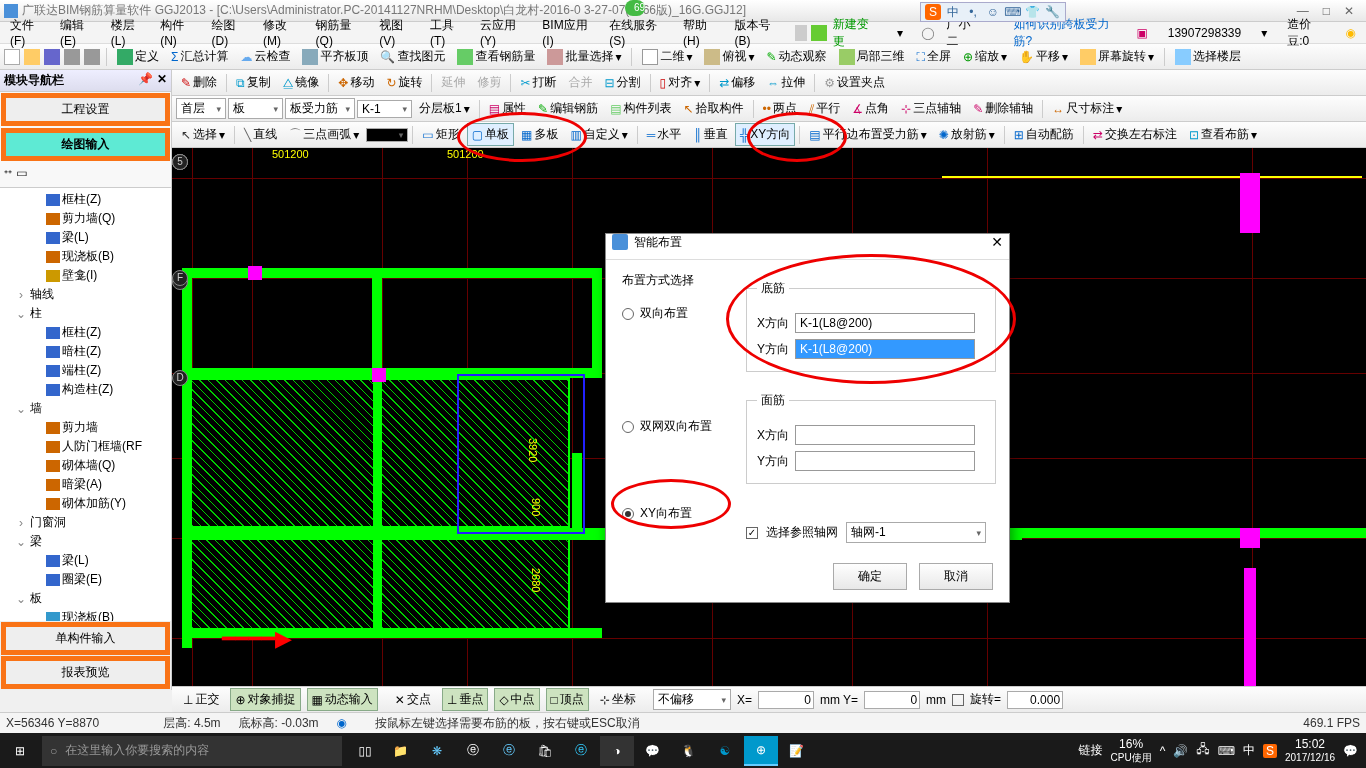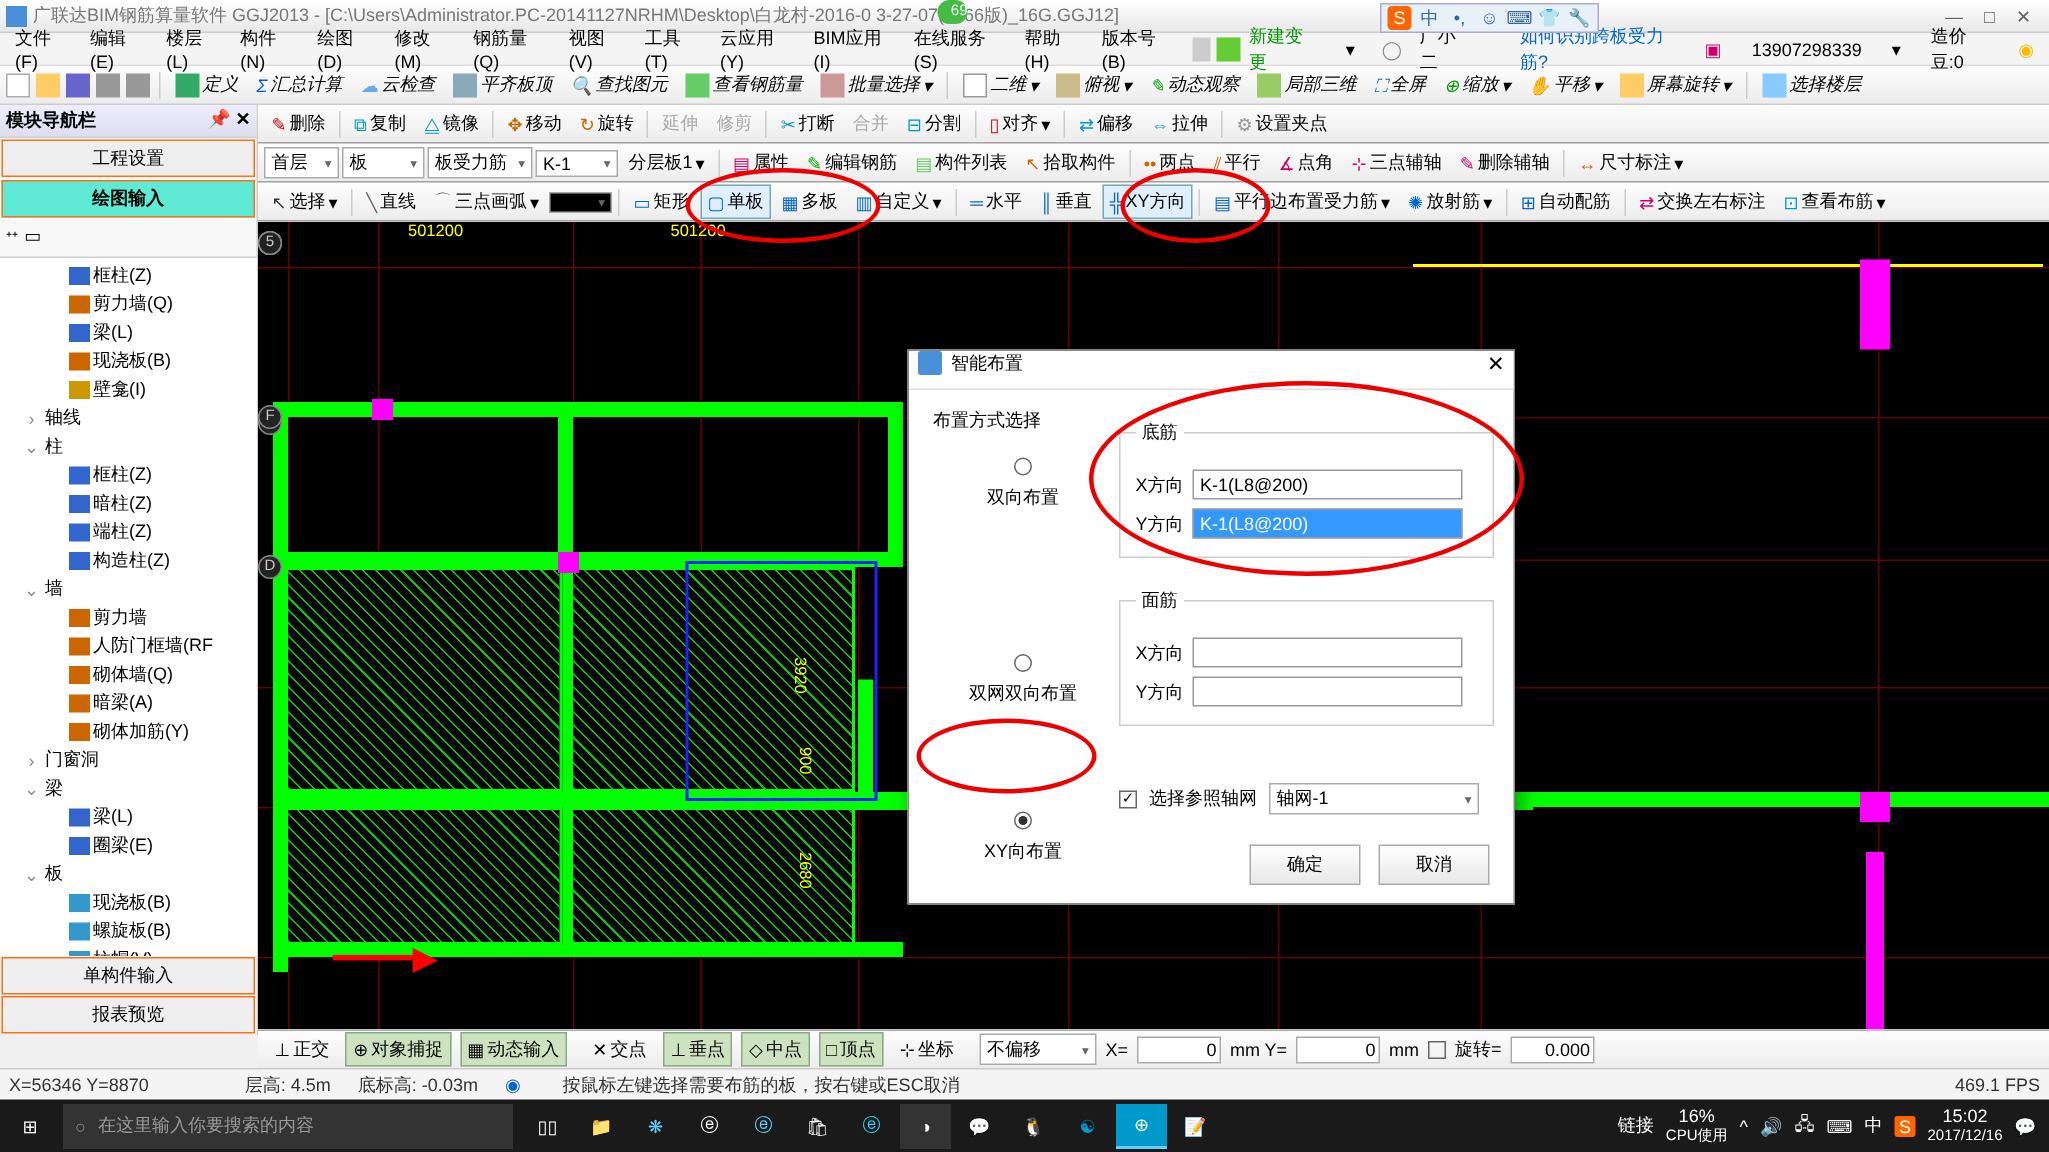--- a/index.html
+++ b/index.html
@@ -6,28 +6,28 @@
 body{background:#f0f0f0;width:1366px;height:768px;overflow:hidden;position:relative;}
 .titlebar{height:22px;background:linear-gradient(#fff,#e8e8e8);display:flex;align-items:center;padding:0 4px;color:#777;border-bottom:1px solid #ccc;}
 .titlebar .icon{width:14px;height:14px;background:#4a90d9;margin-right:4px;}
 .titlebar .wincontrols{margin-left:auto;display:flex;gap:14px;color:#666;padding-right:8px;}
 .menubar{height:22px;background:#f4f4f4;display:flex;align-items:center;padding:0 4px;border-bottom:1px solid #ddd;}
 .menubar span{padding:0 6px;cursor:default;}
 .menubar .sep{width:1px;height:16px;background:#ccc;margin:0 4px;}
 .menubar .green{color:#090;}
 .menubar .blue{color:#06c;margin-left:20px;}
 .menubar .right{margin-left:auto;display:flex;align-items:center;gap:8px;}
-.toolbar{height:26px;background:linear-gradient(#fdfdfd,#ececec);display:flex;align-items:center;padding:0 4px;border-bottom:1px solid #ccc;gap:4px;font-style:italic;}
+.toolbar{height:26px;background:linear-gradient(#fdfdfd,#ececec);display:flex;align-items:center;padding:0 4px;border-bottom:1px solid #ccc;gap:4px;}
 .tbbtn{display:inline-flex;align-items:center;gap:2px;padding:2px 4px;cursor:default;}
 .tbicon{width:16px;height:16px;background:#8ab;display:inline-block;}
 .body{display:flex;height:620px;}
 .leftpane{width:172px;background:#f8f8f8;border-right:1px solid #ccc;display:flex;flex-direction:column;}
 .lp-title{background:linear-gradient(#eef,#dde);padding:2px 4px;font-weight:bold;border-bottom:1px solid #ccc;display:flex;}
 .lp-title .x{margin-left:auto;}
-.lp-tab{padding:3px 24px;text-align:center;background:#eee;border:1px solid #f97316;margin:1px;}
+.lp-tab{padding:3px 24px;text-align:center;background:#eee;border:5px solid #f97316;margin:1px;}
 .lp-tree{flex:1;overflow:auto;background:#fff;font-size:12px;padding:2px;}
 .tree-item{display:flex;align-items:center;padding:1px 2px;gap:2px;}
 .tree-item .ti{width:14px;text-align:center;color:#888;}
 .tree-item .tic{width:14px;height:12px;display:inline-block;}
 .tree-item.l1{padding-left:12px;}
 .tree-item.l3{padding-left:44px;}
 .lp-bottom{background:#eee;}
 .canvas-area{flex:1;position:relative;background:#000;overflow:hidden;}
 .canvas-toolbar{background:linear-gradient(#fdfdfd,#ececec);height:26px;display:flex;align-items:center;padding:0 4px;border-bottom:1px solid #ccc;gap:2px;position:relative;z-index:2;}
 .canvas-toolbar2{background:linear-gradient(#fdfdfd,#ececec);height:26px;display:flex;align-items:center;padding:0 4px;border-bottom:1px solid #ccc;gap:2px;position:relative;z-index:2;}
@@ -43,21 +43,21 @@
 .wall{position:absolute;background:#0f0;}
 .bluewall{position:absolute;border:2px solid #22f;}
 .mag{position:absolute;background:#f0f;}
 .yellowline{position:absolute;background:#ff0;height:2px;}
 .axis-lbl{position:absolute;width:16px;height:16px;border:1px solid #888;border-radius:50%;background:#222;color:#ccc;font-size:10px;text-align:center;line-height:14px;}
 .dialog{position:absolute;top:233px;left:605px;width:405px;height:370px;background:#fff;border:1px solid #888;box-shadow:3px 3px 12px rgba(0,0,0,0.4);z-index:10;}
 .dlg-title{height:26px;background:#fff;border-bottom:1px solid #ddd;display:flex;padding:0 6px;}
 .dlg-title .dic{width:16px;height:16px;background:#4a90d9;border-radius:2px;margin-right:6px;}
 .dlg-title .dx{margin-left:auto;font-size:14px;cursor:default;}
 .dlg-body{padding:12px 16px;}
-.radio-row{display:flex;align-items:center;gap:6px;margin:16px 0;flex-direction:column;}
+.radio-row{display:flex;align-items:center;gap:6px;margin:16px 0;}
 .radio{width:12px;height:12px;border:1px solid #666;border-radius:50%;display:inline-block;position:relative;}
 .radio.checked::after{content:"";position:absolute;top:2px;left:2px;width:6px;height:6px;background:#333;border-radius:50%;}
 .fieldset{position:absolute;border:1px solid #ccc;padding:10px 10px 6px;}
 .fieldset legend{padding:0 4px;font-size:12px;}
 .fld-row{display:flex;align-items:center;gap:6px;margin:6px 0;}
 .fld-row input{border:1px solid #999;padding:2px 4px;width:180px;font-size:12px;}
 .fld-row input.hl{background:#39f;color:#fff;}
 .chk{width:12px;height:12px;border:1px solid #666;display:inline-block;text-align:center;line-height:10px;font-size:10px;}
 .dlg-btns{position:absolute;bottom:12px;right:16px;display:flex;gap:12px;}
 .dlg-btn{border:1px solid #aaa;background:linear-gradient(#fefefe,#e8e8e8);padding:4px 24px;cursor:default;}

